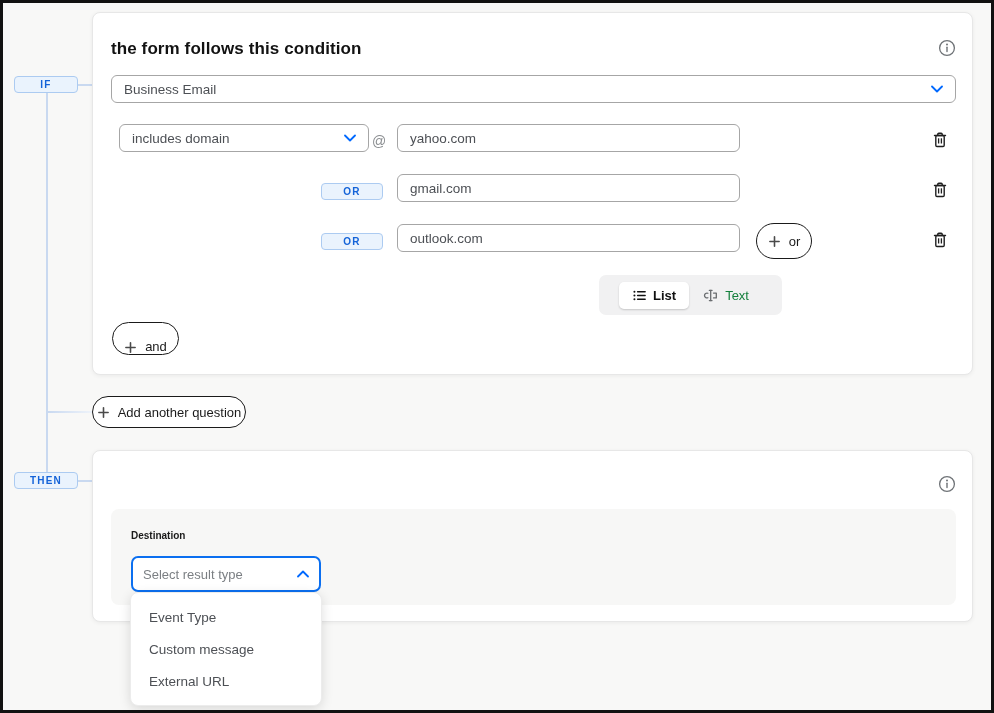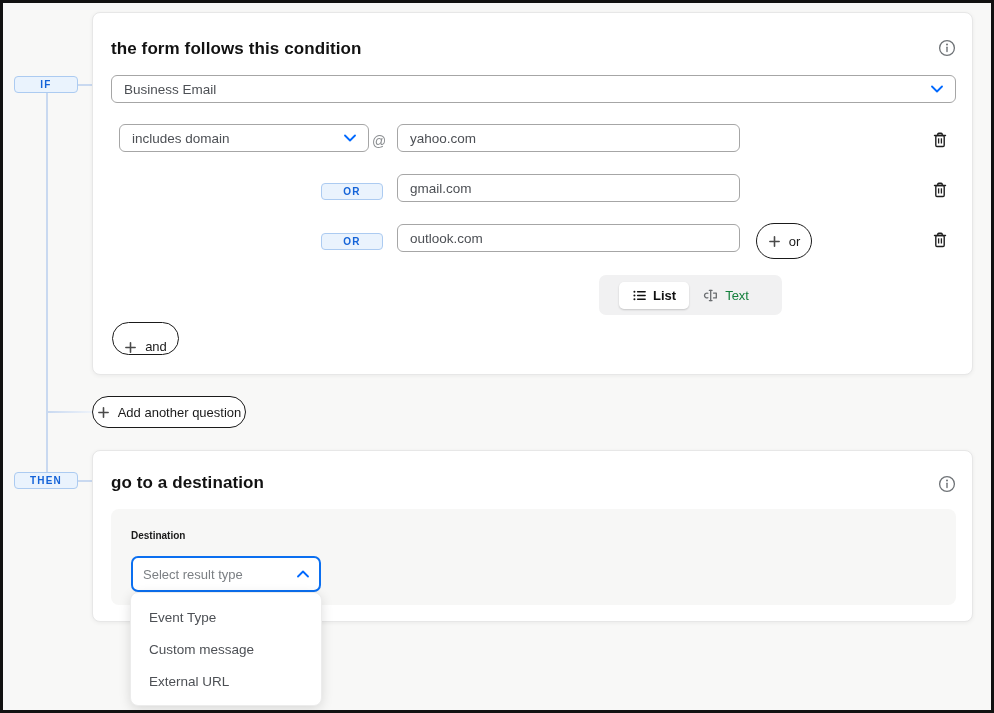--- a/index.html
+++ b/index.html
@@ -188,21 +188,20 @@
   </div>
 
   <div class="pill" style="left:89px; top:393px; width:154px; height:32px;">
     <svg width="13" height="13" viewBox="0 0 14 14">
       <path d="M7 2 V12 M2 7 H12" stroke="#4a4a4a" stroke-width="1.7" stroke-linecap="round"></path>
     </svg>
     <span>Add another question</span>
   </div>
 
   <div class="card" style="left:89px; top:447px; width:881px; height:172px;">
-    <div class="card-title" style="top:22px;">go to a destination</div>
     <button class="info-btn" style="top:24px;">
       <svg width="18" height="18" viewBox="0 0 18 18">
         <circle cx="9" cy="9" r="7.4" fill="none" stroke="#6f7377" stroke-width="1.3"></circle>
         <line x1="9" y1="8.2" x2="9" y2="12.6" stroke="#6f7377" stroke-width="1.4" stroke-linecap="round"></line>
         <circle cx="9" cy="5.5" r="1" fill="#6f7377"></circle>
       </svg>
     </button>
 
     <div class="panel" style="left:18px; top:58px; width:845px; height:96px;"></div>
     <div class="panel-label" style="left:38px; top:79px;">Destination</div>

